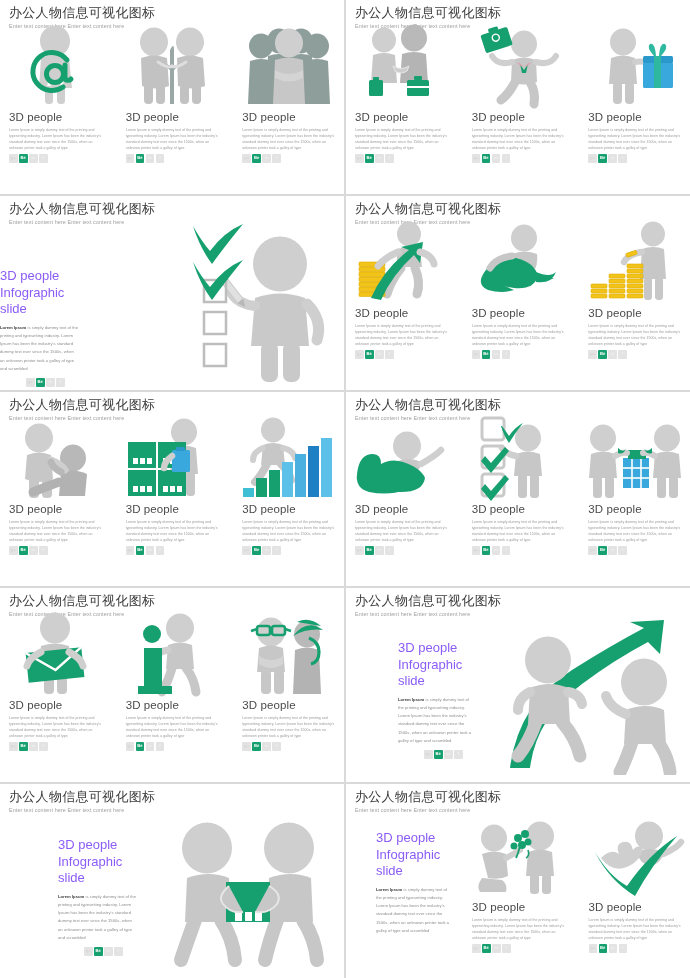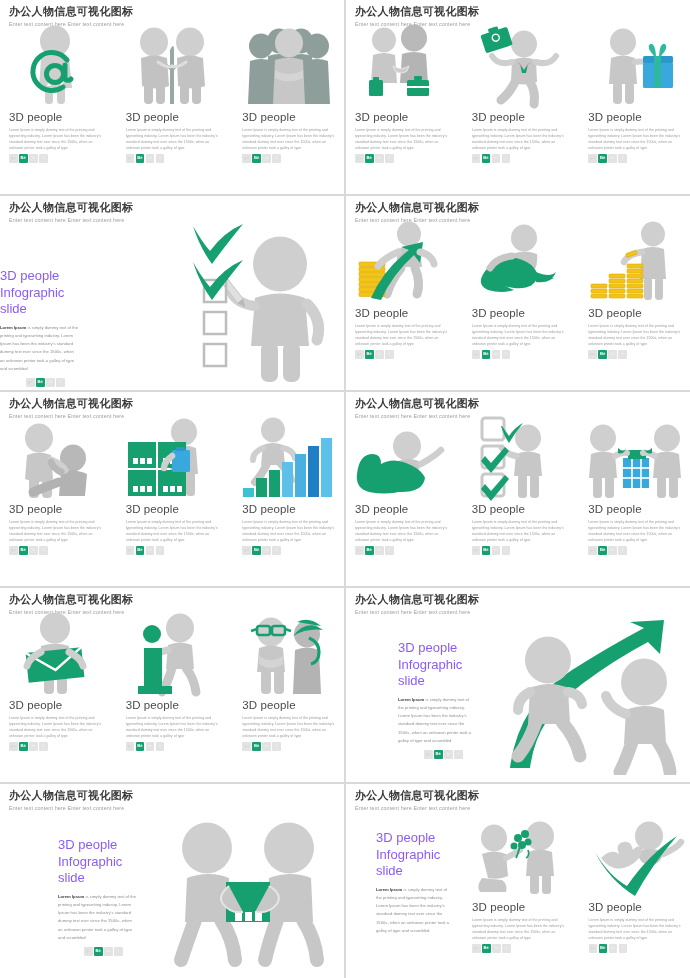--- a/index.html
+++ b/index.html
@@ -17,21 +17,21 @@
     column-gap: 2px; row-gap: 2px;
     background: #d9d9d9;
   }
   .slide {
     background: #ffffff;
     position: relative;
     overflow: hidden;
     padding: 6px 9px 0 9px;
   }
   .s-title {
-    font-size: 11px; font-weight: bold; color: #3a3a3a;
+    font-size: 13px; font-weight: normal; color: #3a3a3a;
     letter-spacing: .3px; line-height: 1.1;
     font-family: "DejaVu Sans", "Liberation Sans", sans-serif;
   }
   .s-sub {
     font-size: 5.4px; color: #a0a0a0; margin-top: 2.5px; letter-spacing: .1px;
   }
   
   .cols { display: flex; position: absolute; left: 9px; right: 9px; top: 24px; bottom: 4px; gap: 24px; }
   .col { flex: 1 1 0; display: flex; flex-direction: column; min-width: 0; }
   .art { height: 84px; position: relative; display: flex; align-items: flex-end; justify-content: center; }

